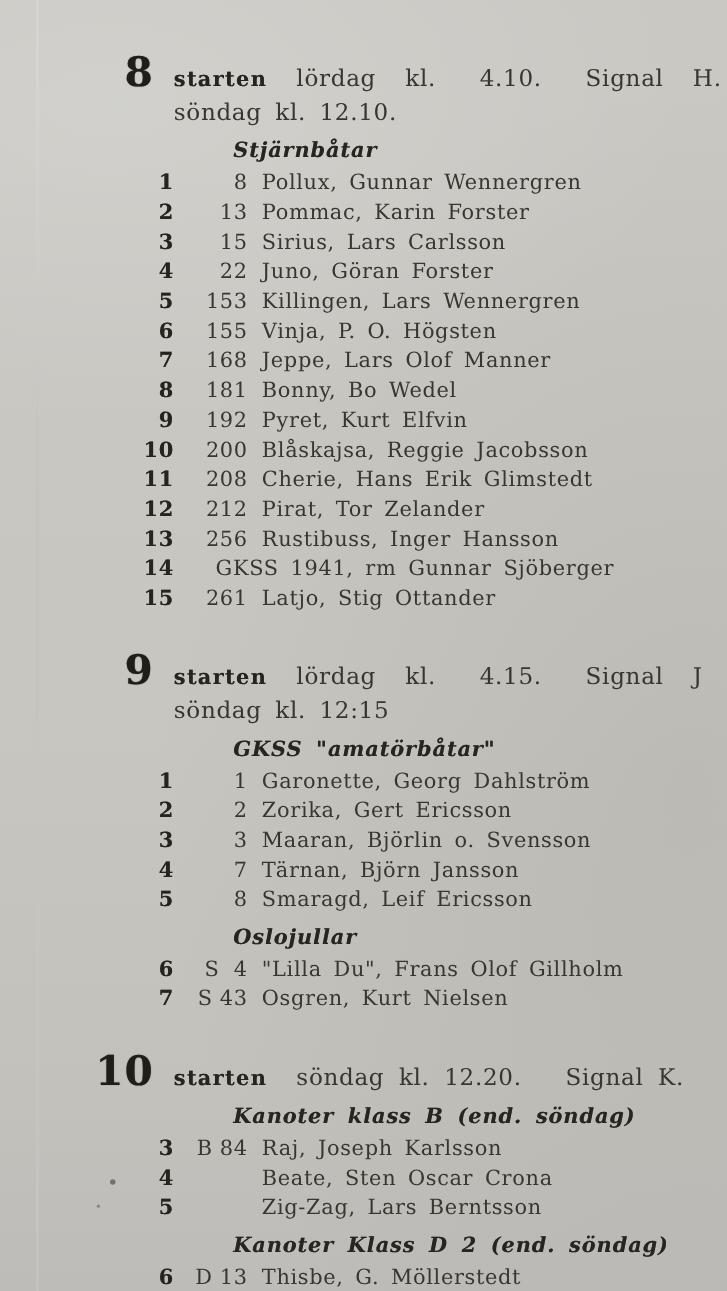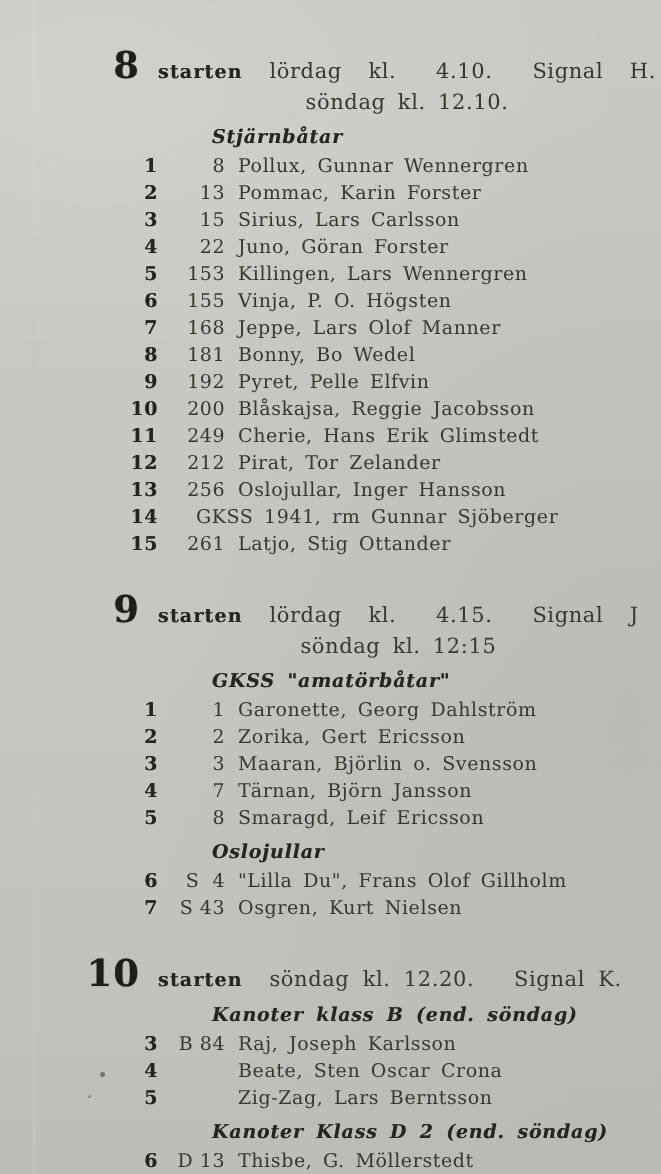--- a/index.html
+++ b/index.html
@@ -41,21 +41,21 @@
     font-size:37px;font-weight:bold;letter-spacing:1px;color:#201e19;
     text-shadow:0 0 1px rgba(32,30,25,.55);
     line-height:30px;
   }
   .headtext{display:inline-block;margin-left:18px;font-size:21px;line-height:30px;}
   .starten{
     font-weight:bold;font-size:19px;letter-spacing:1.2px;color:#26241e;
     text-shadow:0 0 .6px rgba(38,36,30,.6);
   }
   .sched1{white-space:pre-wrap;word-spacing:6px;letter-spacing:.6px;}
-  .line2{display:block;text-align:center;white-space:pre-wrap;word-spacing:5px;letter-spacing:.6px;line-height:30px;}
+  .line2{display:block;text-align:left;white-space:pre-wrap;word-spacing:5px;letter-spacing:.6px;line-height:30px;}
   .line2:empty{display:none;}
 
   .group-title{
     margin:9px 0 5px 212px;
     font-size:19px;font-weight:bold;font-style:italic;
     letter-spacing:.8px;word-spacing:5px;color:#27251f;
     text-shadow:0 0 .6px rgba(39,37,31,.55);
   }
   .entry{display:flex;height:27px;line-height:27px;font-size:19px;}
   .rank{
@@ -130,45 +130,45 @@
 
   <div class="entry">
     <span class="rank">8</span>
     <span class="sail">181</span>
     <span class="bname">Bonny, Bo Wedel</span>
   </div>
 
   <div class="entry">
     <span class="rank">9</span>
     <span class="sail">192</span>
-    <span class="bname">Pyret, Pelle Elfvin</span>
+    <span class="bname">Pyret, Kurt Elfvin</span>
   </div>
 
   <div class="entry">
     <span class="rank">10</span>
     <span class="sail">200</span>
     <span class="bname">Blåskajsa, Reggie Jacobsson</span>
   </div>
 
   <div class="entry">
     <span class="rank">11</span>
-    <span class="sail">249</span>
+    <span class="sail">208</span>
     <span class="bname">Cherie, Hans Erik Glimstedt</span>
   </div>
 
   <div class="entry">
     <span class="rank">12</span>
     <span class="sail">212</span>
     <span class="bname">Pirat, Tor Zelander</span>
   </div>
 
   <div class="entry">
     <span class="rank">13</span>
     <span class="sail">256</span>
-    <span class="bname">Oslojullar, Inger Hansson</span>
+    <span class="bname">Rustibuss, Inger Hansson</span>
   </div>
 
   <div class="entry wide">
     <span class="rank">14</span>
 
     <span class="bname">GKSS 1941, rm Gunnar Sjöberger</span>
   </div>
 
   <div class="entry">
     <span class="rank">15</span>

